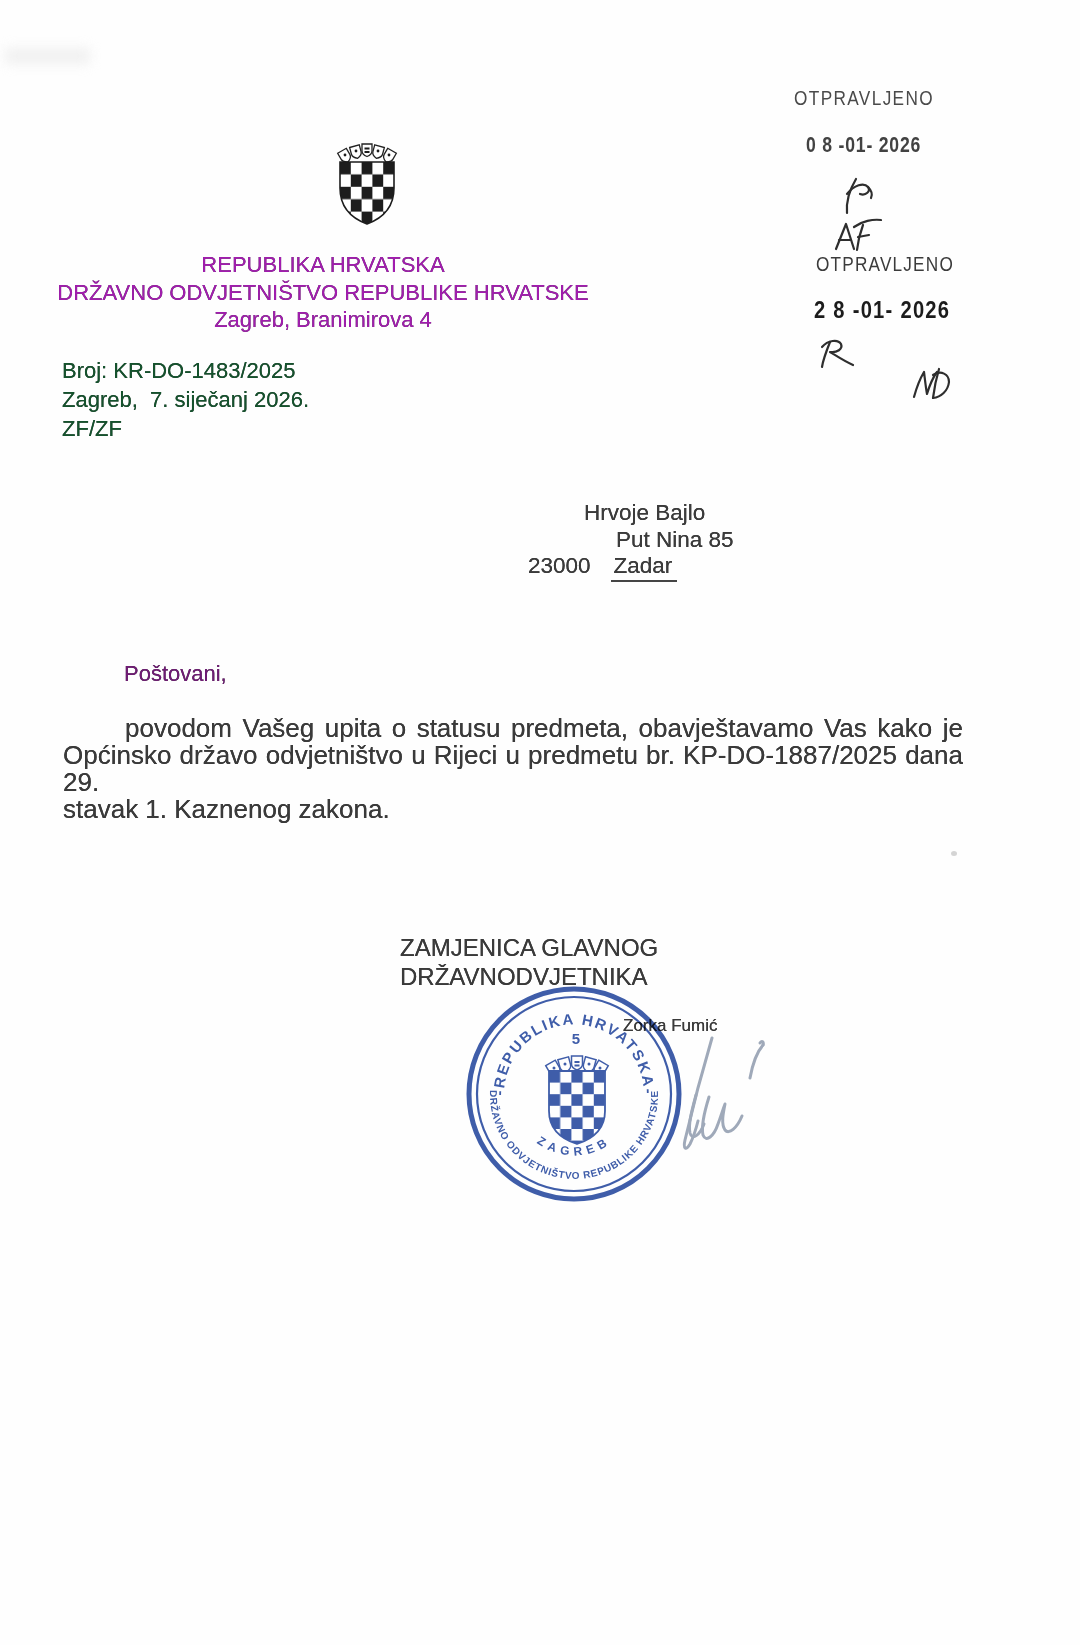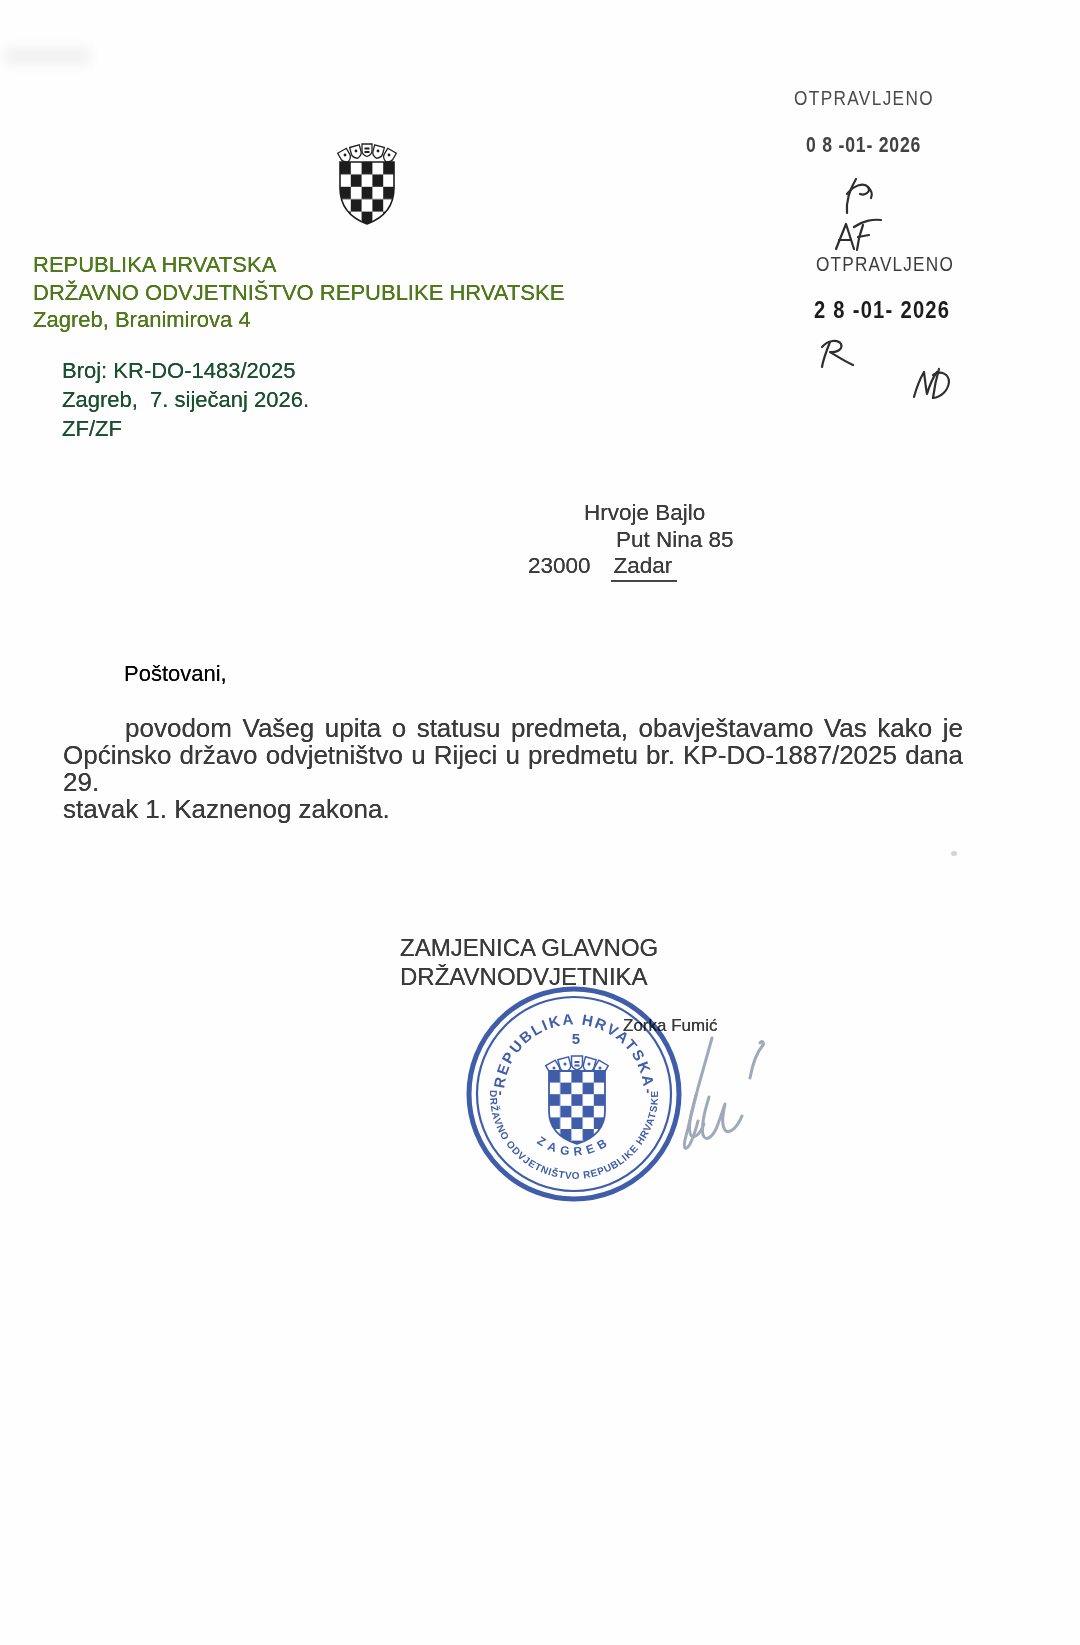--- a/index.html
+++ b/index.html
@@ -4,36 +4,36 @@
 <style>
   html,body{margin:0;padding:0;background:#e8e8e8;}
   .page{
     position:relative;width:1080px;height:1645px;background:#fefefe;
     font-family:"Liberation Sans",sans-serif;color:#3b3b3b;overflow:hidden;
     margin:0 auto;
   }
   .abs{position:absolute;}
   .pre{white-space:pre;}
   
-  .letterhead{left:33px;top:251px;width:580px;text-align:left;font-size:22px;line-height:27.5px;color:#4d7c0f;text-shadow:0 0 .4px #3e3e3e;}
+  .letterhead{left:33px;top:251px;width:580px;text-align:center;font-size:22px;line-height:27.5px;color:#a21caf;text-shadow:0 0 .4px #3e3e3e;}
   
   .ref{left:62px;top:356px;font-size:22px;line-height:29px;color:#14532d;text-shadow:0 0 .4px #3c3c3c;}
   
   .st-label-1{left:794px;top:87px;font-size:20px;letter-spacing:1.6px;color:#4a4a4a;transform:scaleX(.86);transform-origin:left top;}
   .st-date-1{left:806px;top:132px;font-size:22px;font-weight:700;letter-spacing:1px;color:#424242;transform:scaleX(.80);transform-origin:left top;}
   .st-label-2{left:816px;top:252px;font-size:20.5px;letter-spacing:1.4px;color:#3b3b3b;transform:scaleX(.84);transform-origin:left top;}
   .st-date-2{left:814px;top:296px;font-size:24px;font-weight:800;letter-spacing:1.5px;color:#1c1c1c;transform:scaleX(.84);transform-origin:left top;}
   
   .rcpt{font-size:22.5px;color:#3b3b3b;text-shadow:0 0 .4px #3b3b3b;}
   .rcpt-name{left:584px;top:500px;}
   .rcpt-street{left:616px;top:527px;}
   .rcpt-city-line{left:528px;top:553px;}
   .city-underline{display:inline-block;margin-left:20px;padding:0 5px 1px 3px;border-bottom:2.5px solid #454545;}
   
-  .salutation{left:124px;top:661px;font-size:22px;color:#000000;text-shadow:0 0 .4px #3a3a3a;}
+  .salutation{left:124px;top:661px;font-size:22px;color:#701a75;text-shadow:0 0 .4px #3a3a3a;}
   .para{left:63px;top:715px;width:900px;font-size:26px;line-height:27px;color:#3a3a3a;text-shadow:0 0 .4px #3a3a3a;}
   .bl.just{text-align:justify;text-align-last:justify;}
   .bl.indent{padding-left:62px;}
   
   .signoff{left:400px;top:934px;width:506px;text-align:left;font-size:24px;line-height:28.5px;color:#3a3a3a;text-shadow:0 0 .4px #3a3a3a;}
   .signoff .l2{padding-left:26px;}
   .signer{left:612px;top:1016px;font-size:17px;color:#3a3a3a;text-shadow:0 0 .4px #3a3a3a;padding-left:11px;}
   
   .coat{left:336px;top:140px;width:62px;height:86px;}
   .hwmarks{left:800px;top:160px;width:180px;height:250px;}

